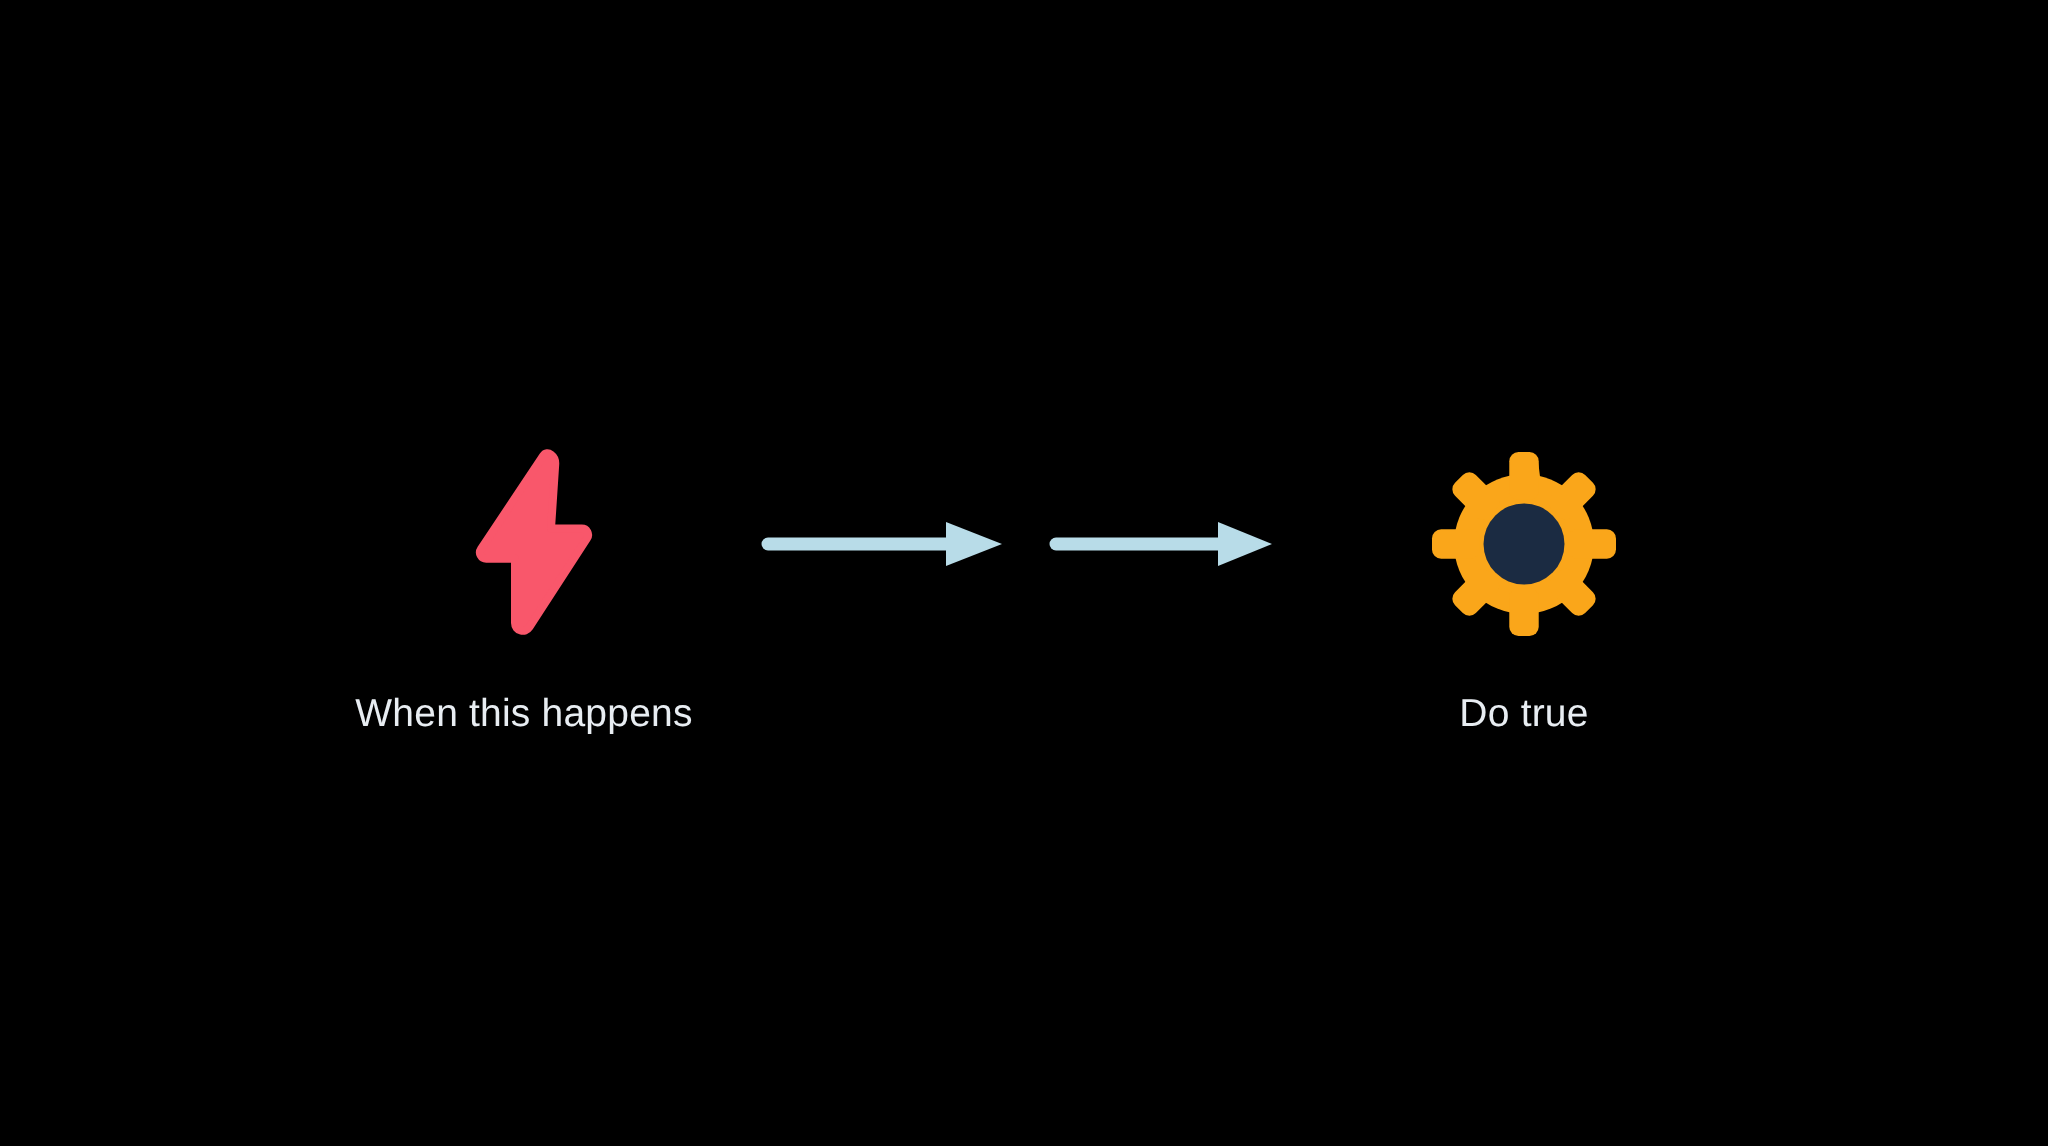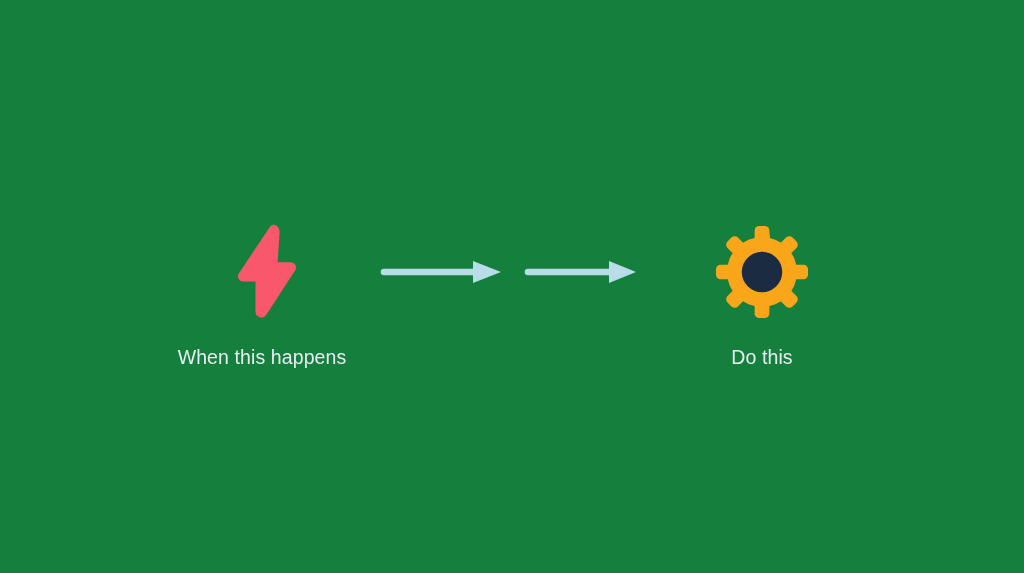--- a/index.html
+++ b/index.html
@@ -10,21 +10,21 @@
     width: 1024px;
     height: 573px;
     overflow: hidden;
     font-family: "Liberation Sans", sans-serif;
   }
 
   #canvas {
     position: relative;
     width: 1024px;
     height: 573px;
-    background: #15803d;
+    background: #000000;
   }
 
   
   .flow {
     position: absolute;
     left: 0;
     top: 222px;
     width: 1024px;
     height: 150px;
     display: flex;
@@ -114,17 +114,17 @@
               <rect x="74" y="42" width="26" height="16" rx="5"></rect>
               <rect x="42" y="0" width="16" height="26" rx="5" transform="rotate(45 50 50)"></rect>
               <rect x="42" y="74" width="16" height="26" rx="5" transform="rotate(45 50 50)"></rect>
               <rect x="0" y="42" width="26" height="16" rx="5" transform="rotate(45 50 50)"></rect>
               <rect x="74" y="42" width="26" height="16" rx="5" transform="rotate(45 50 50)"></rect>
             </g>
           </g>
           <circle cx="50" cy="50" r="22" fill="#1b2b42"></circle>
         </svg>
       </div>
-      <div class="step-label">Do this</div>
+      <div class="step-label">Do true</div>
     </div>
 
   </div>
 </div>
 
 </body></html>

